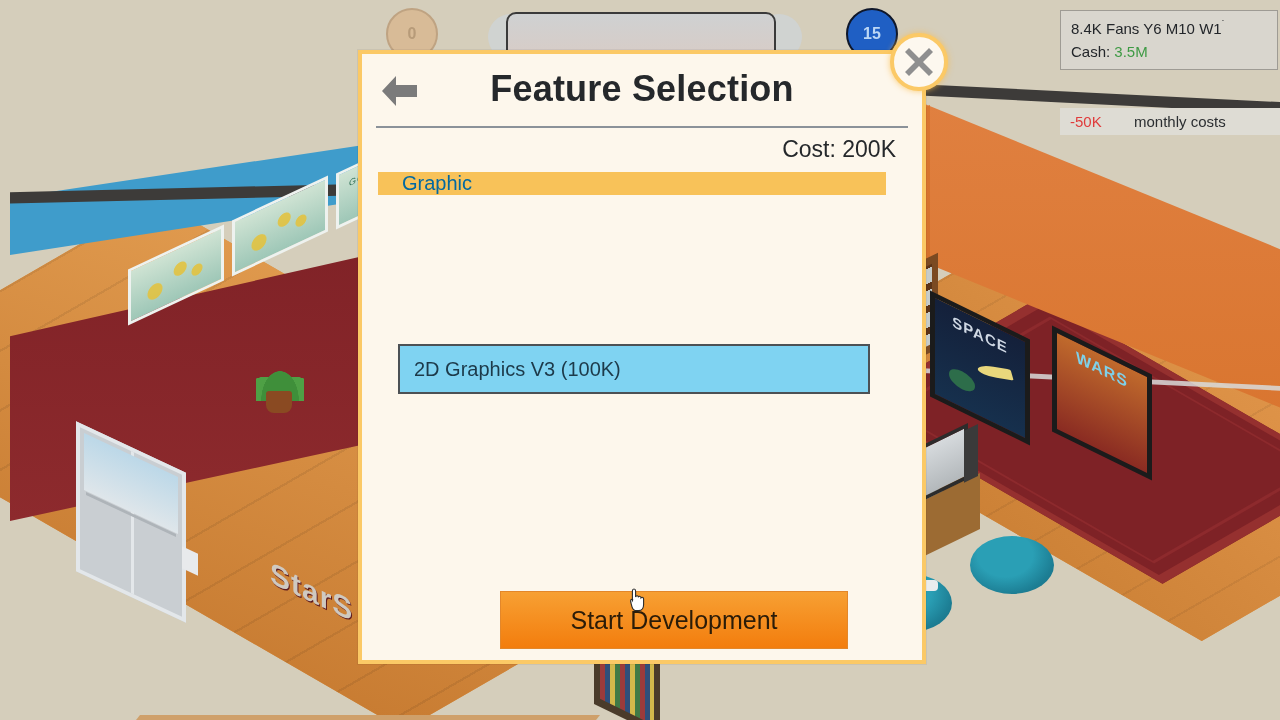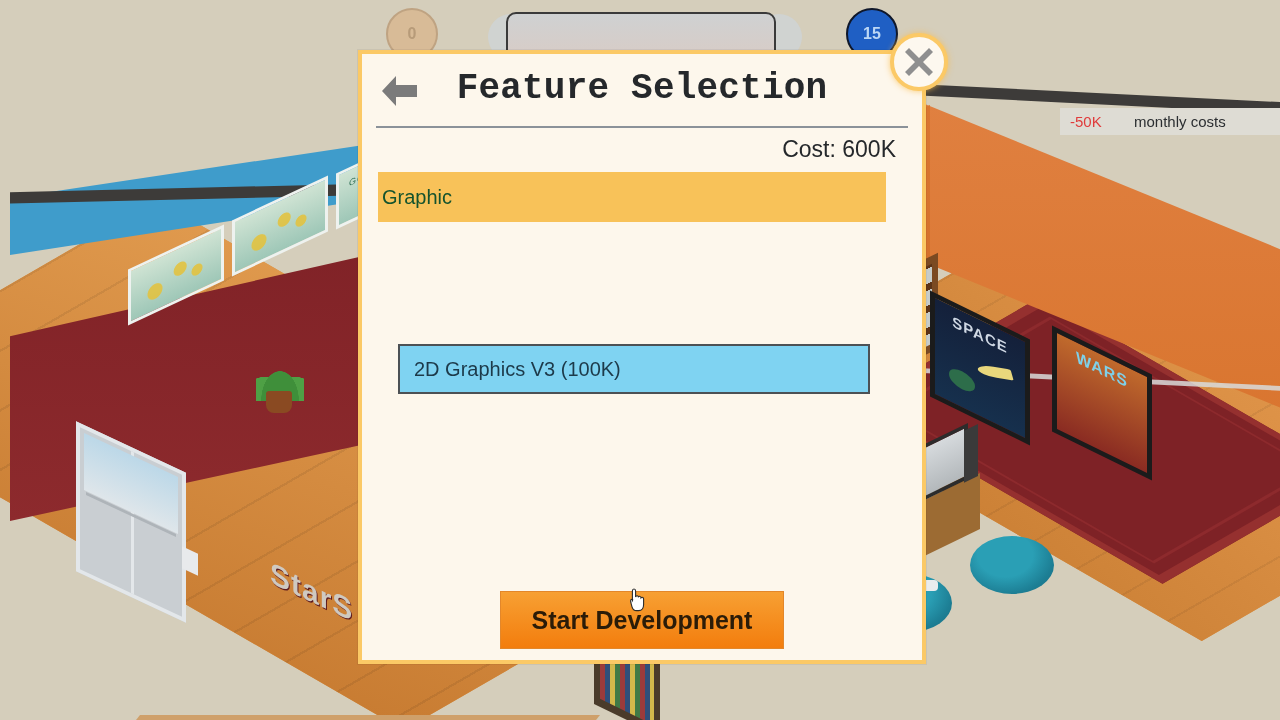--- a/index.html
+++ b/index.html
@@ -185,56 +185,55 @@
     background: #dedcd4; display: flex; align-items: center; font-size: 15px; color: #2b2e31;
   }
   .costs-neg { color: #e03b3b; padding-left: 10px; width: 74px; }
 
   
   .dialog {
     position: absolute; left: 358px; top: 50px; width: 568px; height: 614px;
     background: #fdf7ec; border: 4px solid #fbc966;
     box-shadow: 0 0 0 1px rgba(0,0,0,.05);
   }
-  .dlg-header { position: relative; height: 74px; font-family: Liberation Mono, monospace; }
+  .dlg-header { position: relative; height: 74px; }
   .back-arrow {
     position: absolute; left: 16px; top: 18px; width: 44px; height: 38px;
     display: flex; align-items: center; justify-content: center;
   }
   .dlg-title {
     position: absolute; left: 0; right: 0; top: 14px; text-align: center;
     font-size: 36px; font-weight: bold; color: #25282b; letter-spacing: .2px;
   }
   .dlg-divider { position:absolute; left:14px; right:14px; top:72px; height:2px; background:#8b9299; }
   .cost-line {
     position: absolute; right: 26px; top: 82px; font-size: 23px; color: #25282b;
   }
   .list-area { position: absolute; left: 0; right: 0; top: 118px; bottom: 0; }
   .group-header {
-    position: absolute; left: 16px; top: 0; width: 508px; height: 50px;
-    background: #f8c259; color: #14532d; font-size: 20px;
-    display: flex; align-items: center; padding-left: 4px;
+    position: absolute; left: 16px; top: 0; width: 508px; height: 23px;
+    background: #f8c259; color: #0369a1; font-size: 20px;
+    display: flex; align-items: center; padding-left: 24px;
   }
   .opt {
     position: absolute; left: 36px; width: 472px; height: 50px;
     background: #fdf6ec; border: 2px solid #5d6165; color: #2b2f33;
     font-size: 20px; display: flex; align-items: center; padding-left: 14px;
   }
   .opt.selected { background: #7fd3f2; border-color: #4c5155; color: #1d3a4a; }
   .opt-0 { top: 52px; }
   .opt-1 { top: 112px; }
   .opt-2 { top: 172px; }
   .start-btn {
-    position: absolute; left: 138px; top: 537px; width: 284px; height: 58px;
+    position: absolute; left: 138px; top: 537px; width: 348px; height: 58px;
     background: linear-gradient(#f7a033,#f37d0d);
     border: 1px solid #e3872a;
     color: #2b1c08; font-size: 25px;
     display: flex; align-items: center; justify-content: center;
     cursor: pointer;
-    font-weight: bold;
   }
   .close-btn {
     position: absolute; left: 890px; top: 33px; width: 58px; height: 58px;
     border-radius: 50%; background: #fdf8ef; border: 4px solid #fbc966;
     display: flex; align-items: center; justify-content: center;
     box-shadow: 0 0 6px rgba(250,190,80,.8);
   }
   .cursor { position: absolute; left: 628px; top: 588px; width: 20px; height: 24px; pointer-events:none; }
 </style>
 </head>
@@ -299,39 +298,47 @@
       <div class="bookcase"></div>
     </div>
   </div>
 
   <div class="hud-circle-faint" style="left:488px;top:14px;width:46px;height:46px;"></div>
   <div class="hud-circle-faint" style="left:756px;top:14px;width:46px;height:46px;"></div>
   <div class="hud-panel"></div>
   <div class="hud-circle hud-zero">0</div>
   <div class="hud-circle hud-fifteen">15</div>
 
+  <div class="status-box">
+    <div>
+      <span>8.4K Fans Y6 M10 W1</span><span class="deg">˙</span>
+    </div>
+    <div>
+      <span>Cash: </span><span class="cash-val">3.5M</span>
+    </div>
+  </div>
 
   <div class="costs-bar">
     <span class="costs-neg">-50K</span>
     <span>monthly costs</span>
   </div>
 
   <div class="dialog">
 
     <div class="dlg-header">
       <div class="back-arrow">
         <svg width="40" height="34" viewBox="0 0 40 34">
           <path d="M16 2 L2 17 L16 32 L16 23 L37 23 L37 11 L16 11 Z" fill="#7b7b7b"></path>
         </svg>
       </div>
       <div class="dlg-title">Feature Selection</div>
       <div class="dlg-divider"></div>
     </div>
 
-    <div class="cost-line">Cost: 600K</div>
+    <div class="cost-line">Cost: 200K</div>
 
     <div class="list-area">
       <div class="group-header">Graphic</div>
       <div class="opt opt-2 selected">2D Graphics V3 (100K)</div>
     </div>
 
     <div class="start-btn">Start Development</div>
   </div>
 
   <div class="close-btn">

